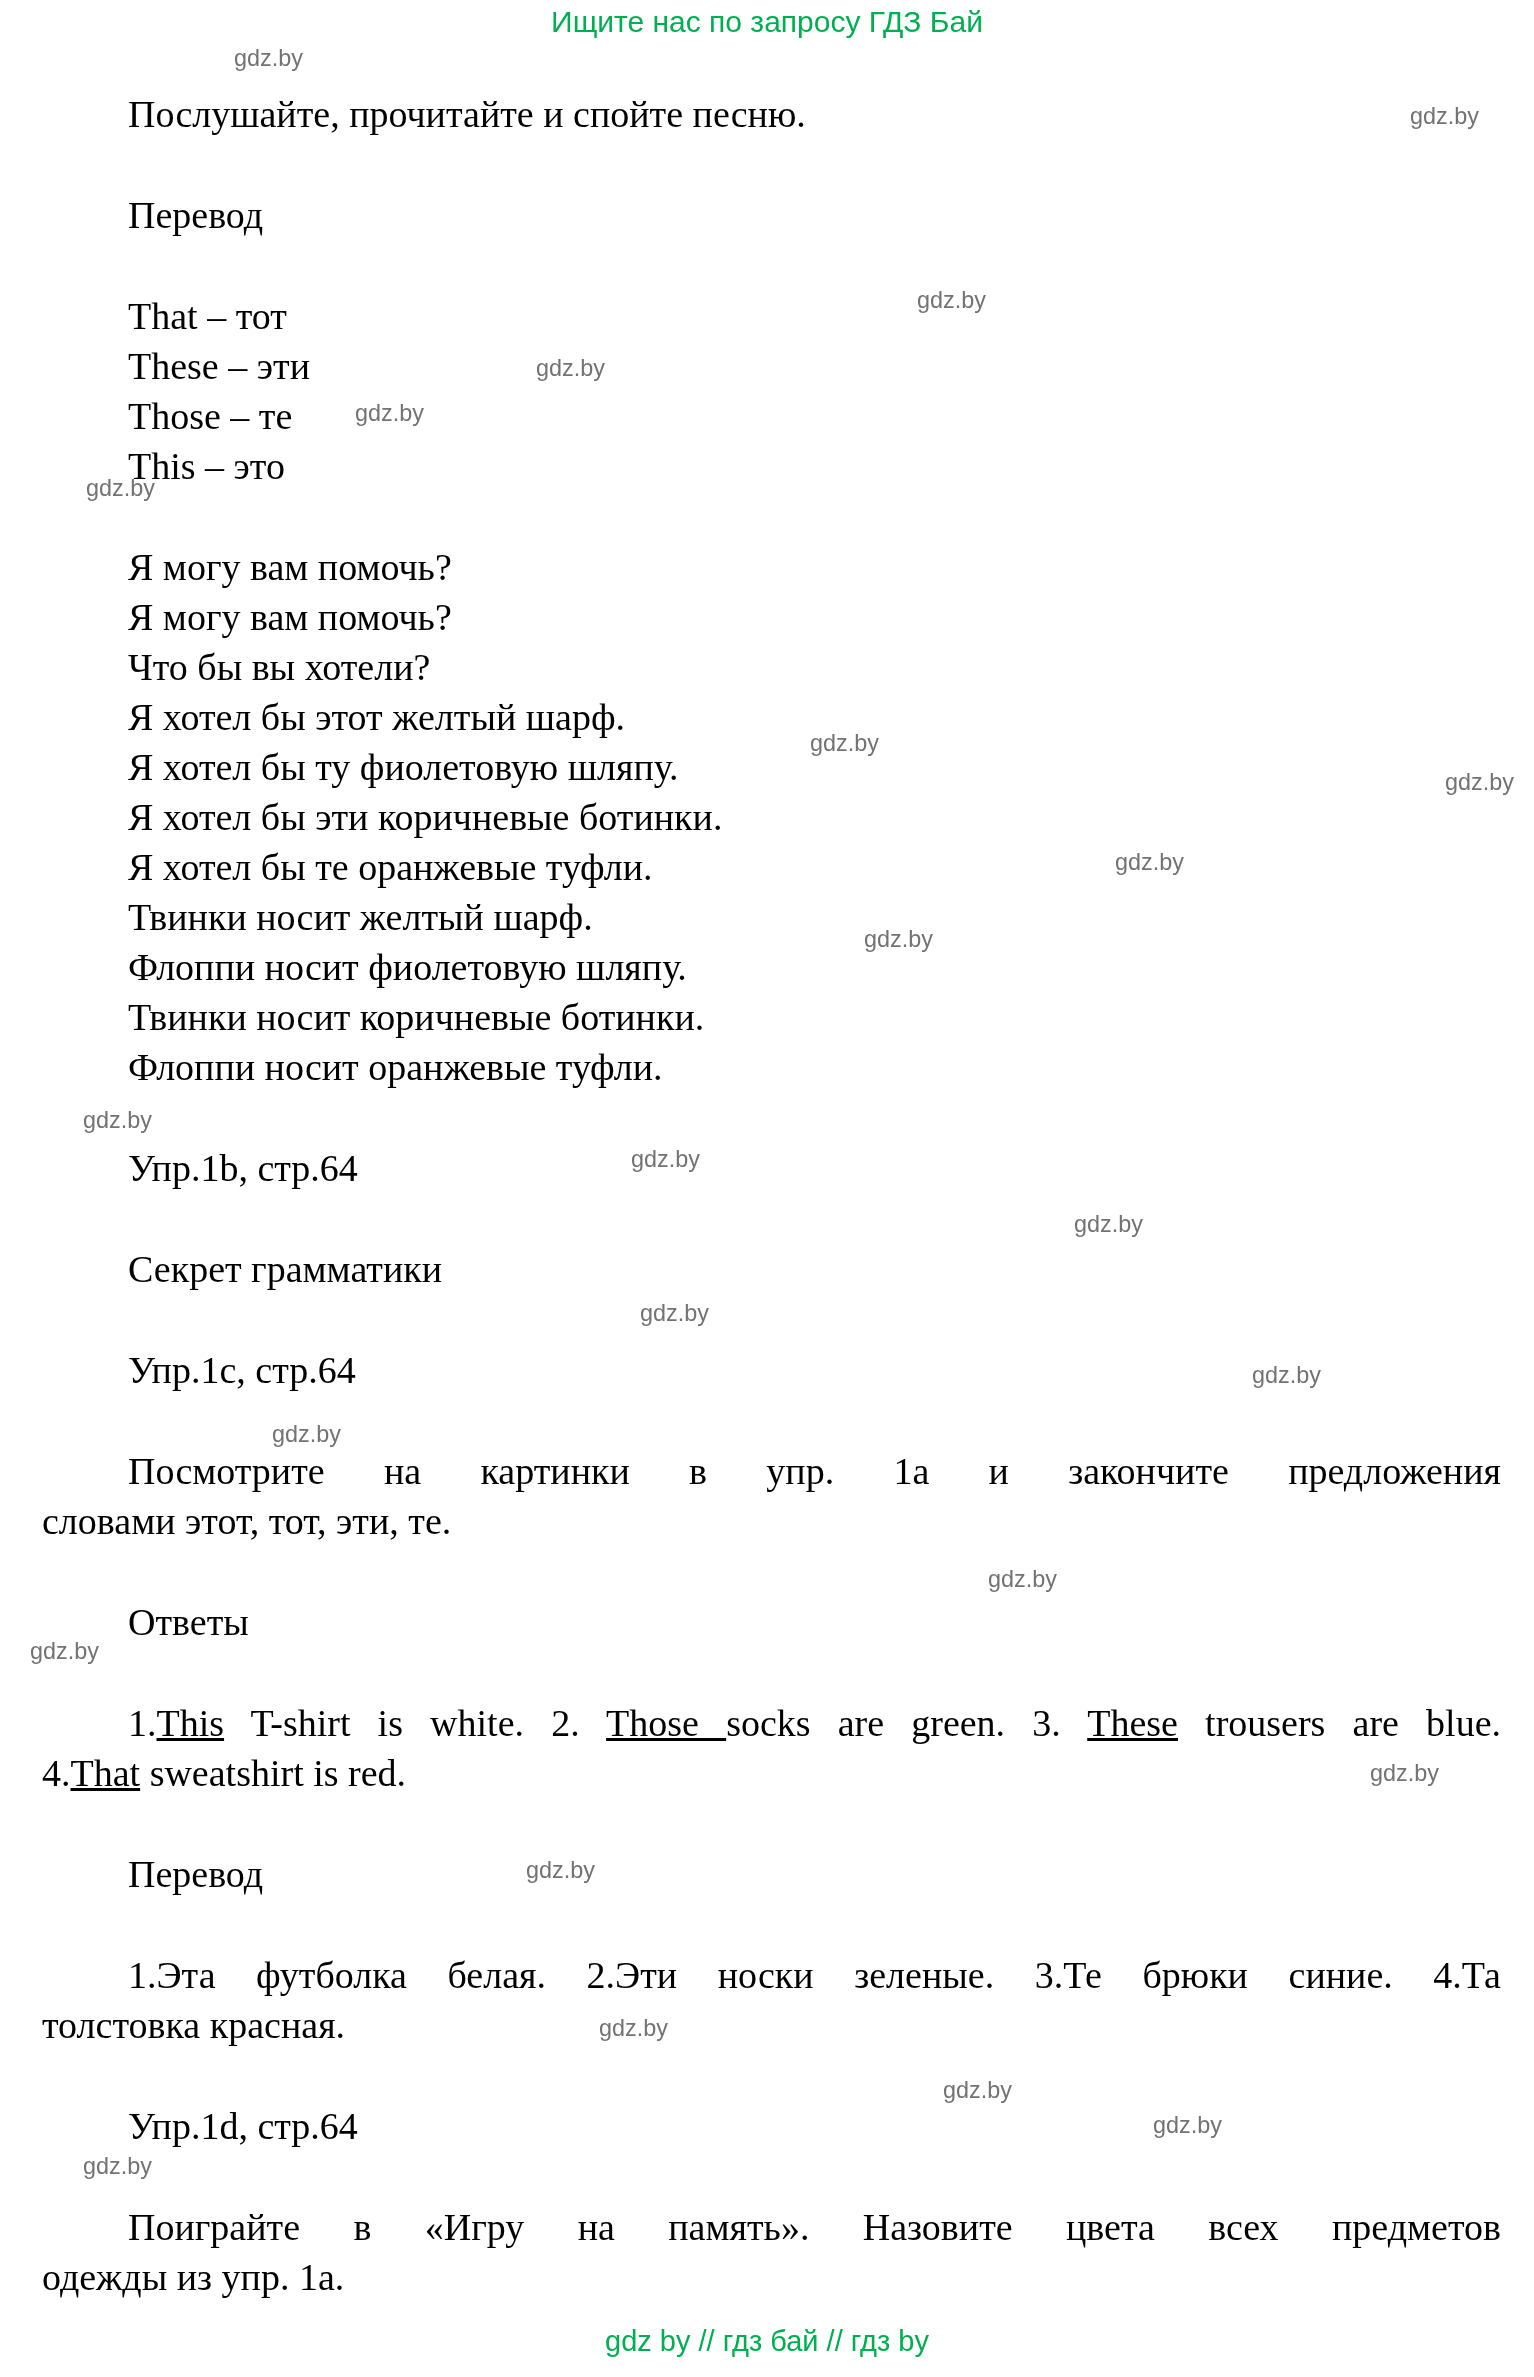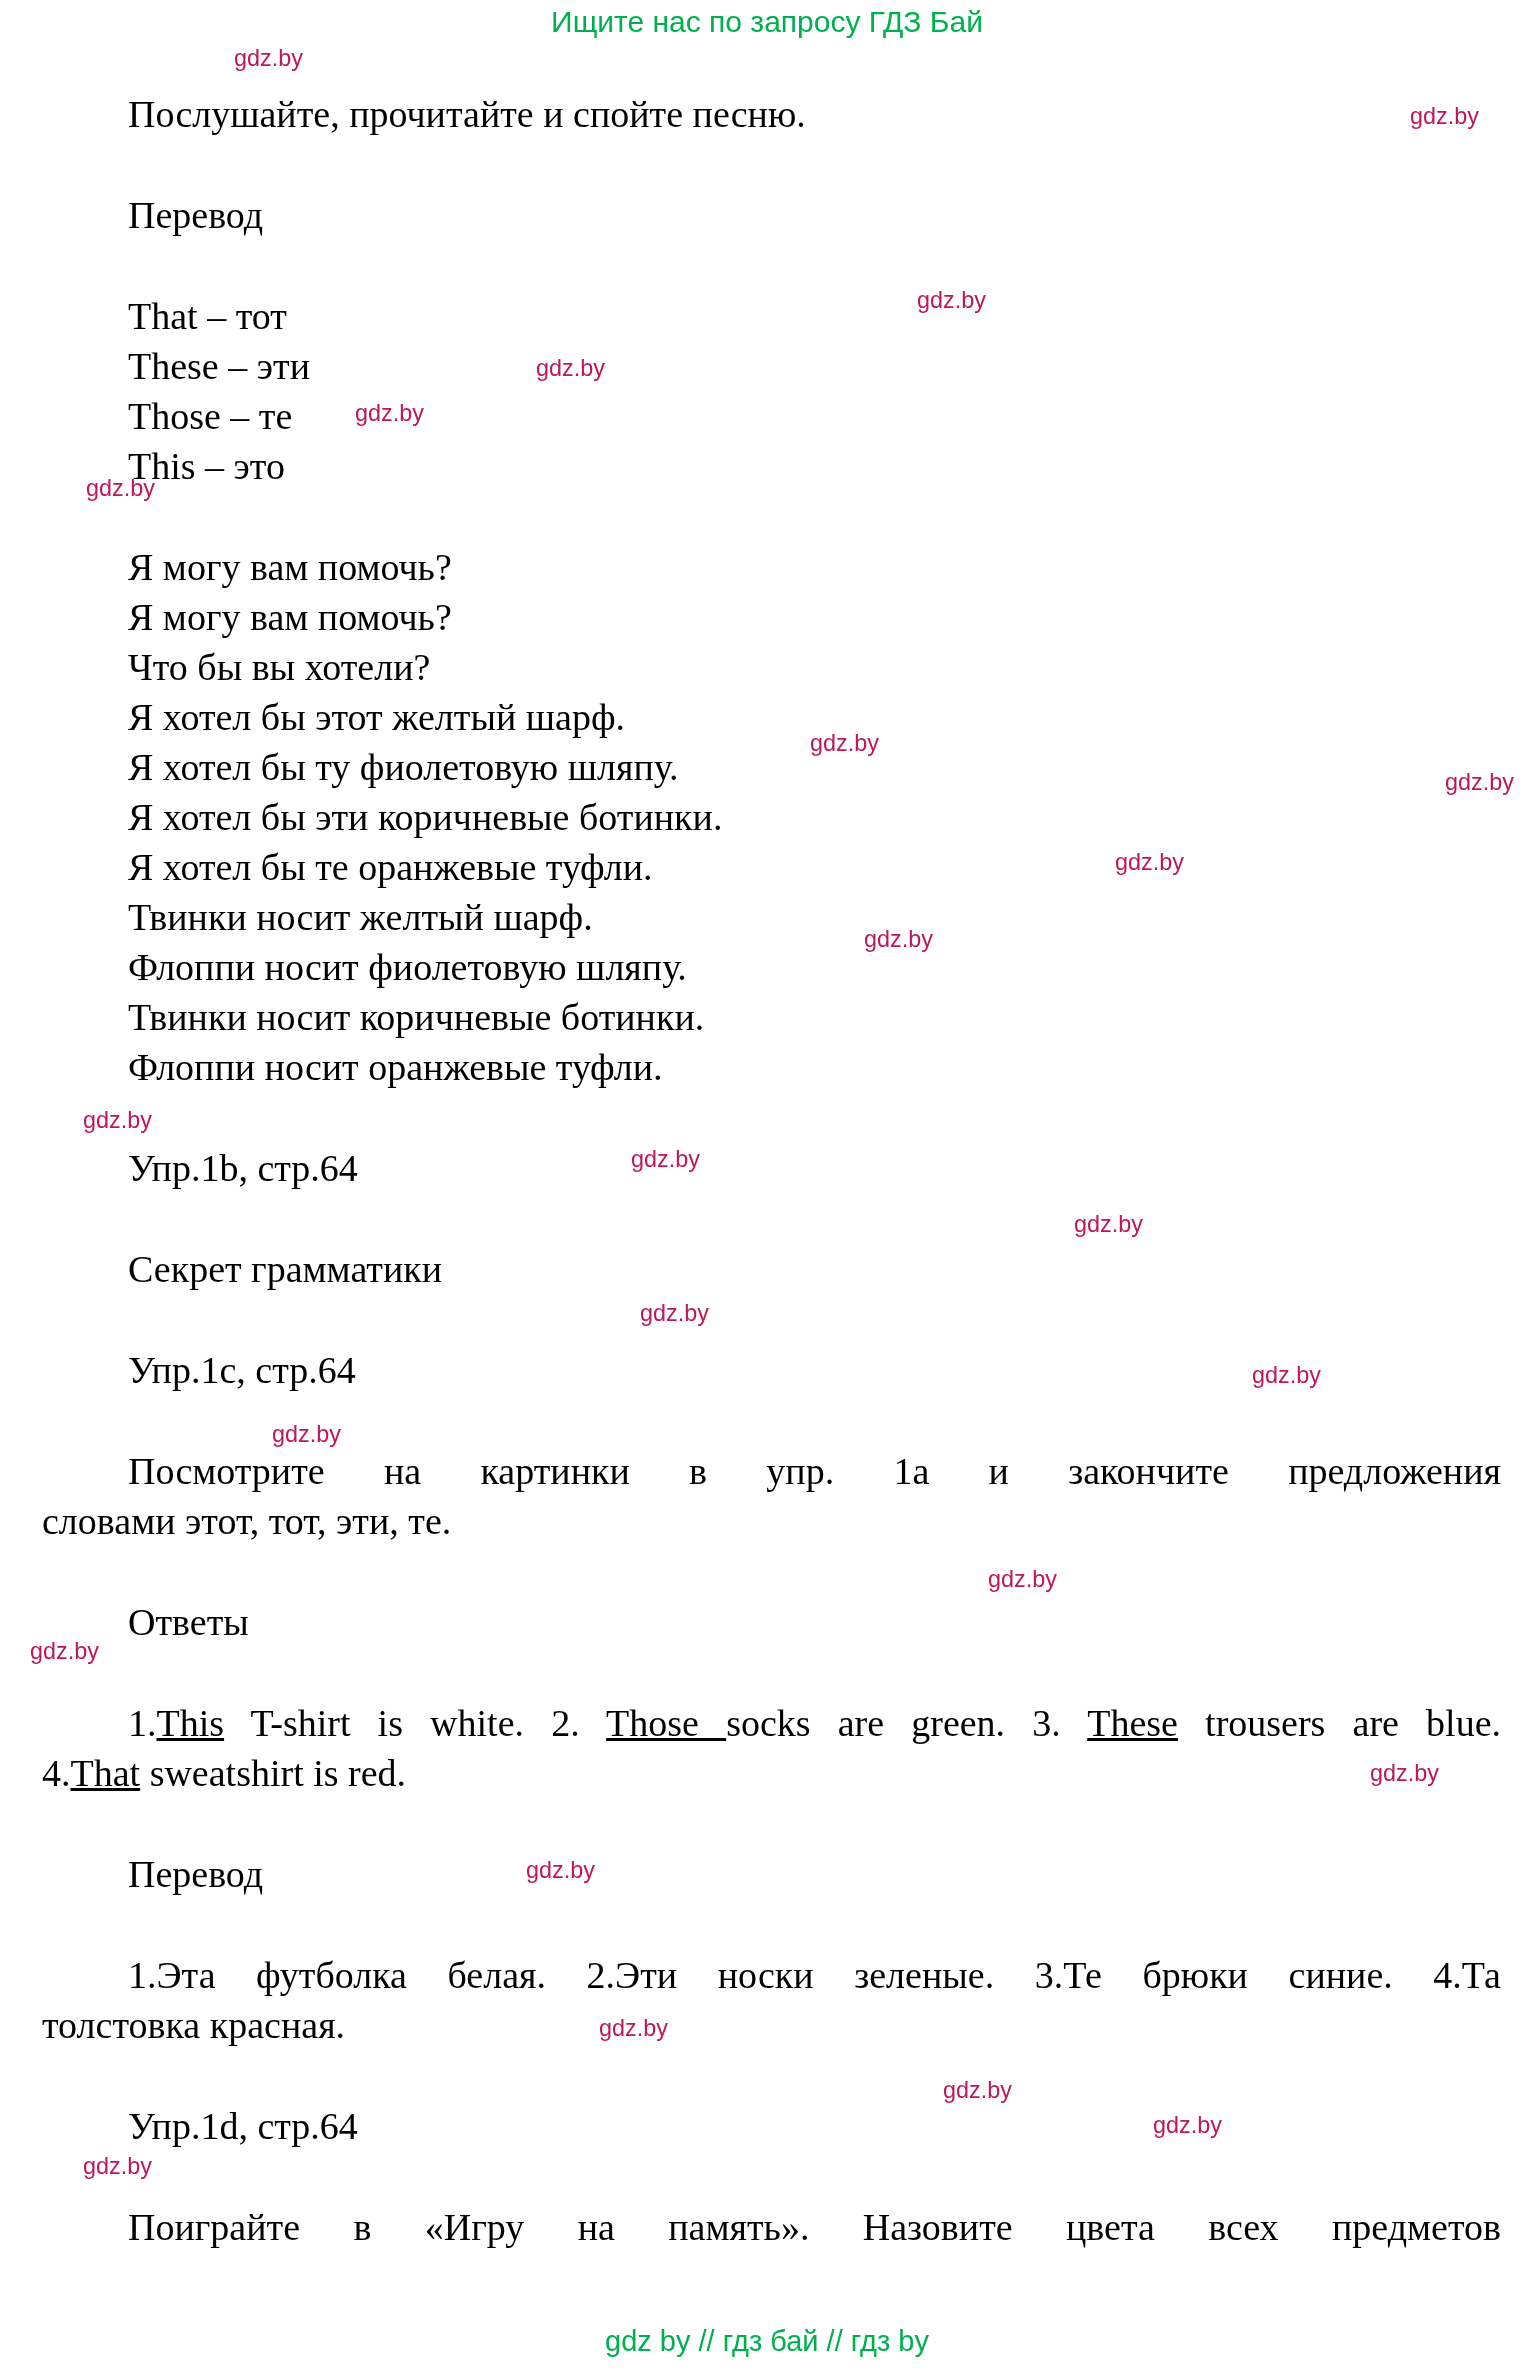--- a/index.html
+++ b/index.html
@@ -18,21 +18,21 @@
     color: var(--green, #00b050);
     z-index: 3;
   }
   .banner.top { top: 4.5px; font-size: 30px; }
   .banner.bottom { top: 2325px; font-size: 29px; }
   #wm-layer { position: absolute; inset: 0; z-index: 1; }
   .wm {
     position: absolute;
     font-family: "Liberation Sans", sans-serif;
     font-size: 23.4px;
-    color: #be185d;
+    color: #737373;
     white-space: nowrap;
     text-align: right;
   }
   .content {
     position: absolute; left: 42px; top: 89px; width: 1459px;
     font-size: 38px; line-height: 50px;
     z-index: 2;
   }
   .content p { margin: 0 0 51px 0; text-indent: 86px; }
   .content .group { margin: 17px 0 51px 0; }
@@ -125,18 +125,19 @@
 
   <div class="para">
     <span class="jline first">1.Эта футболка белая. 2.Эти носки зеленые. 3.Те брюки синие. 4.Та</span>
     <span class="jline last">толстовка красная.</span>
   </div>
 
   <p class="b">Упр.1d, стр.64</p>
 
   <div class="para b">
     <span class="jline first">Поиграйте в «Игру на память». Назовите цвета всех предметов</span>
+    <span class="jline last">одежды из упр. 1а.</span>
   </div>
 
 </div>
 
 <div class="banner bottom">gdz by  //  гдз бай  //  гдз by</div>
 
 
 </body></html>

